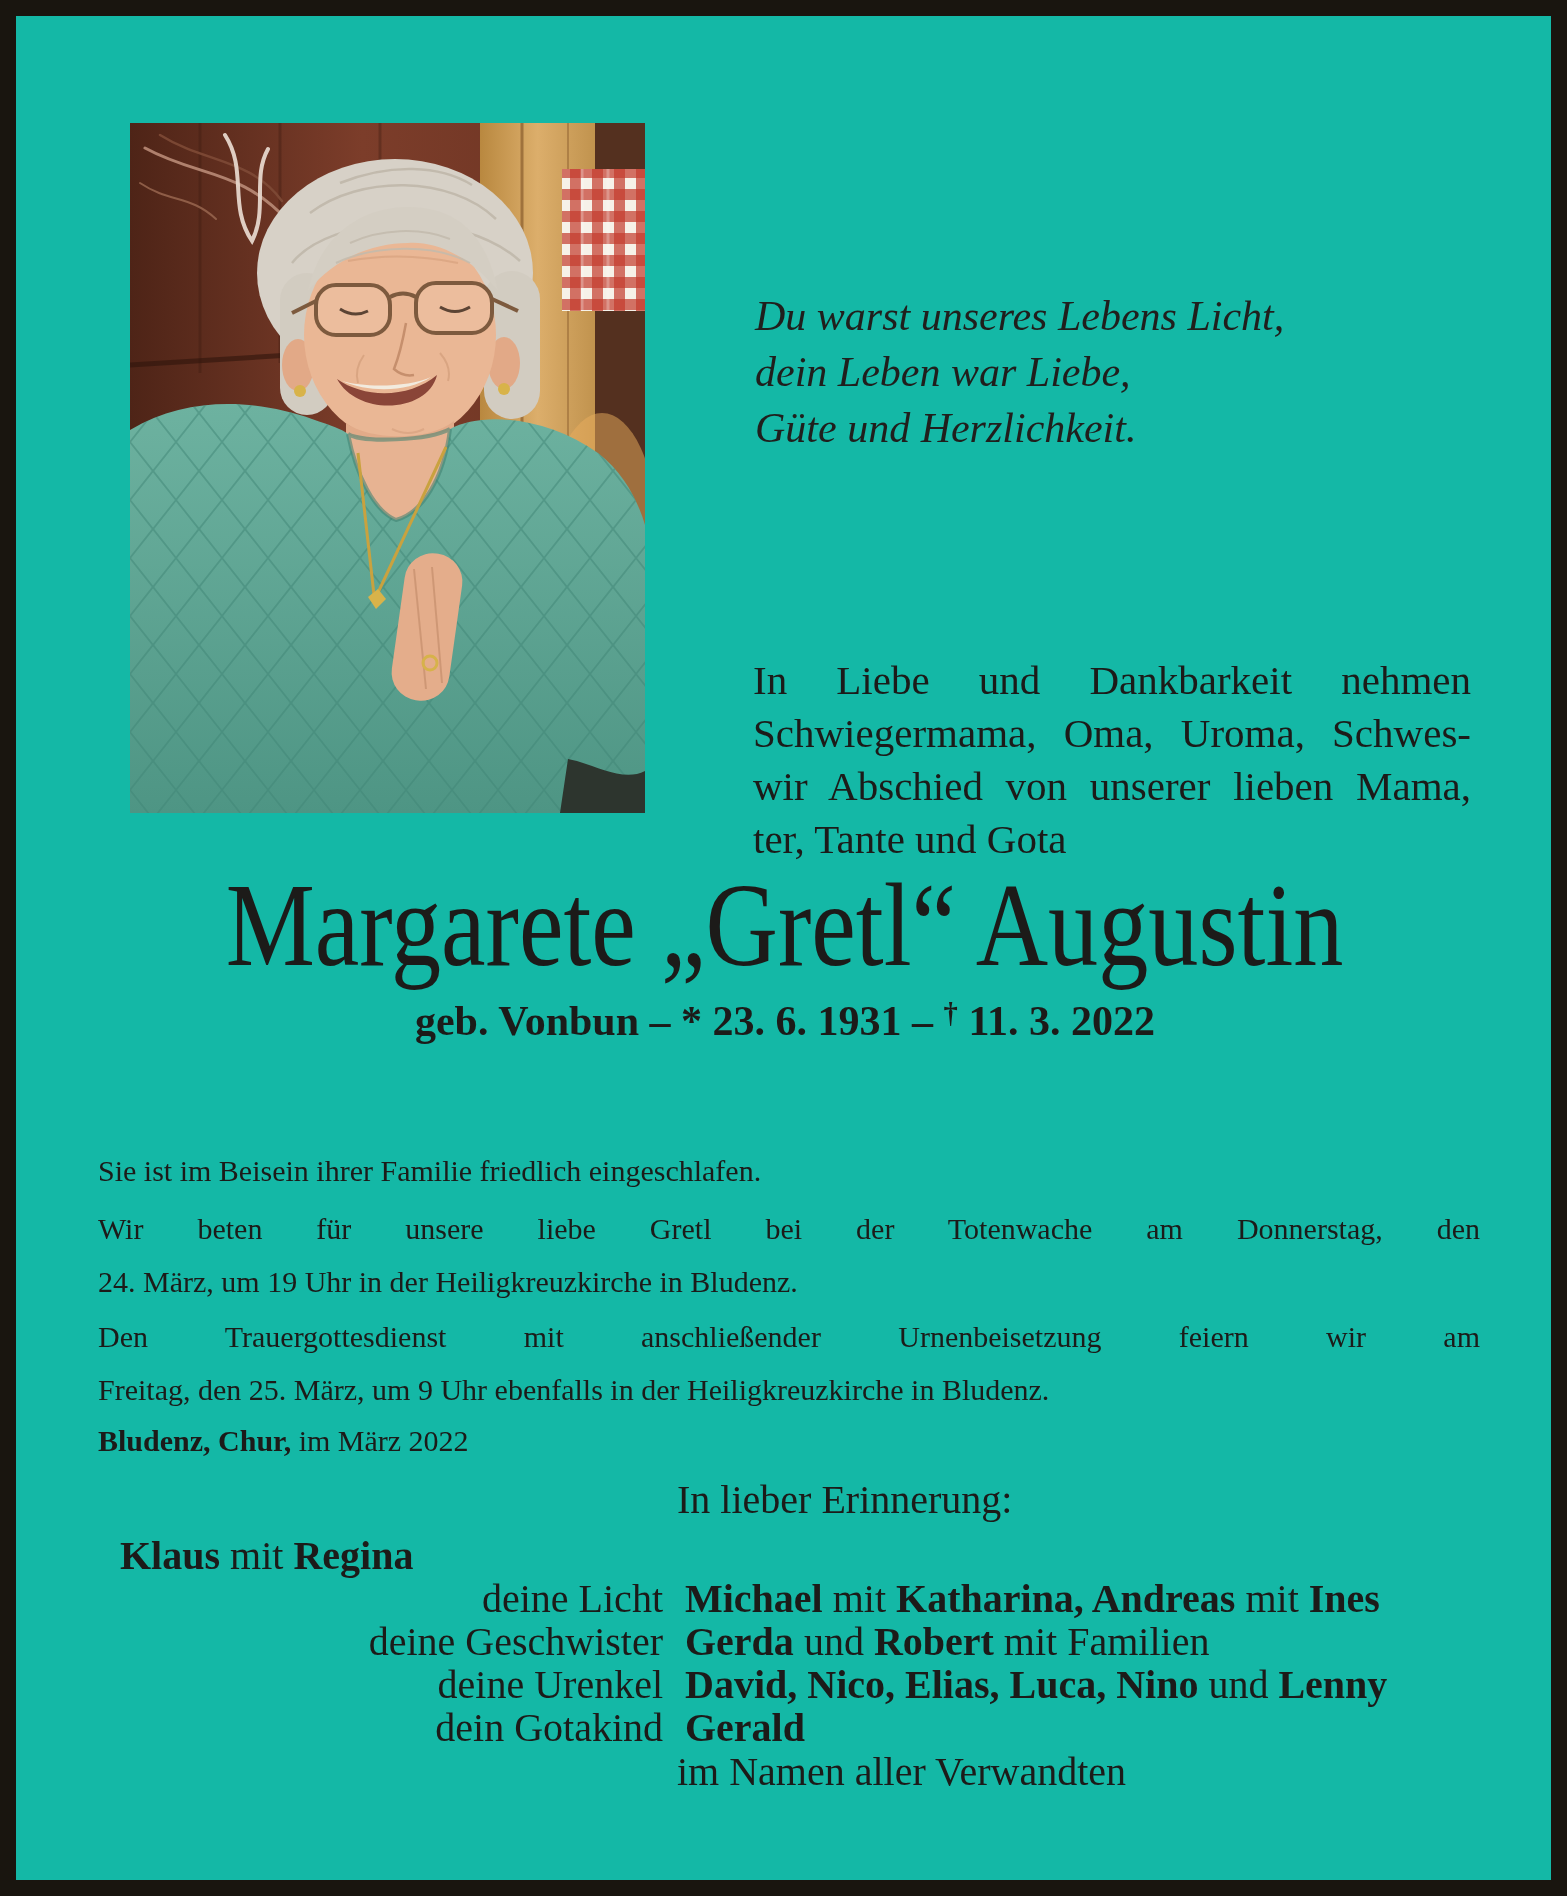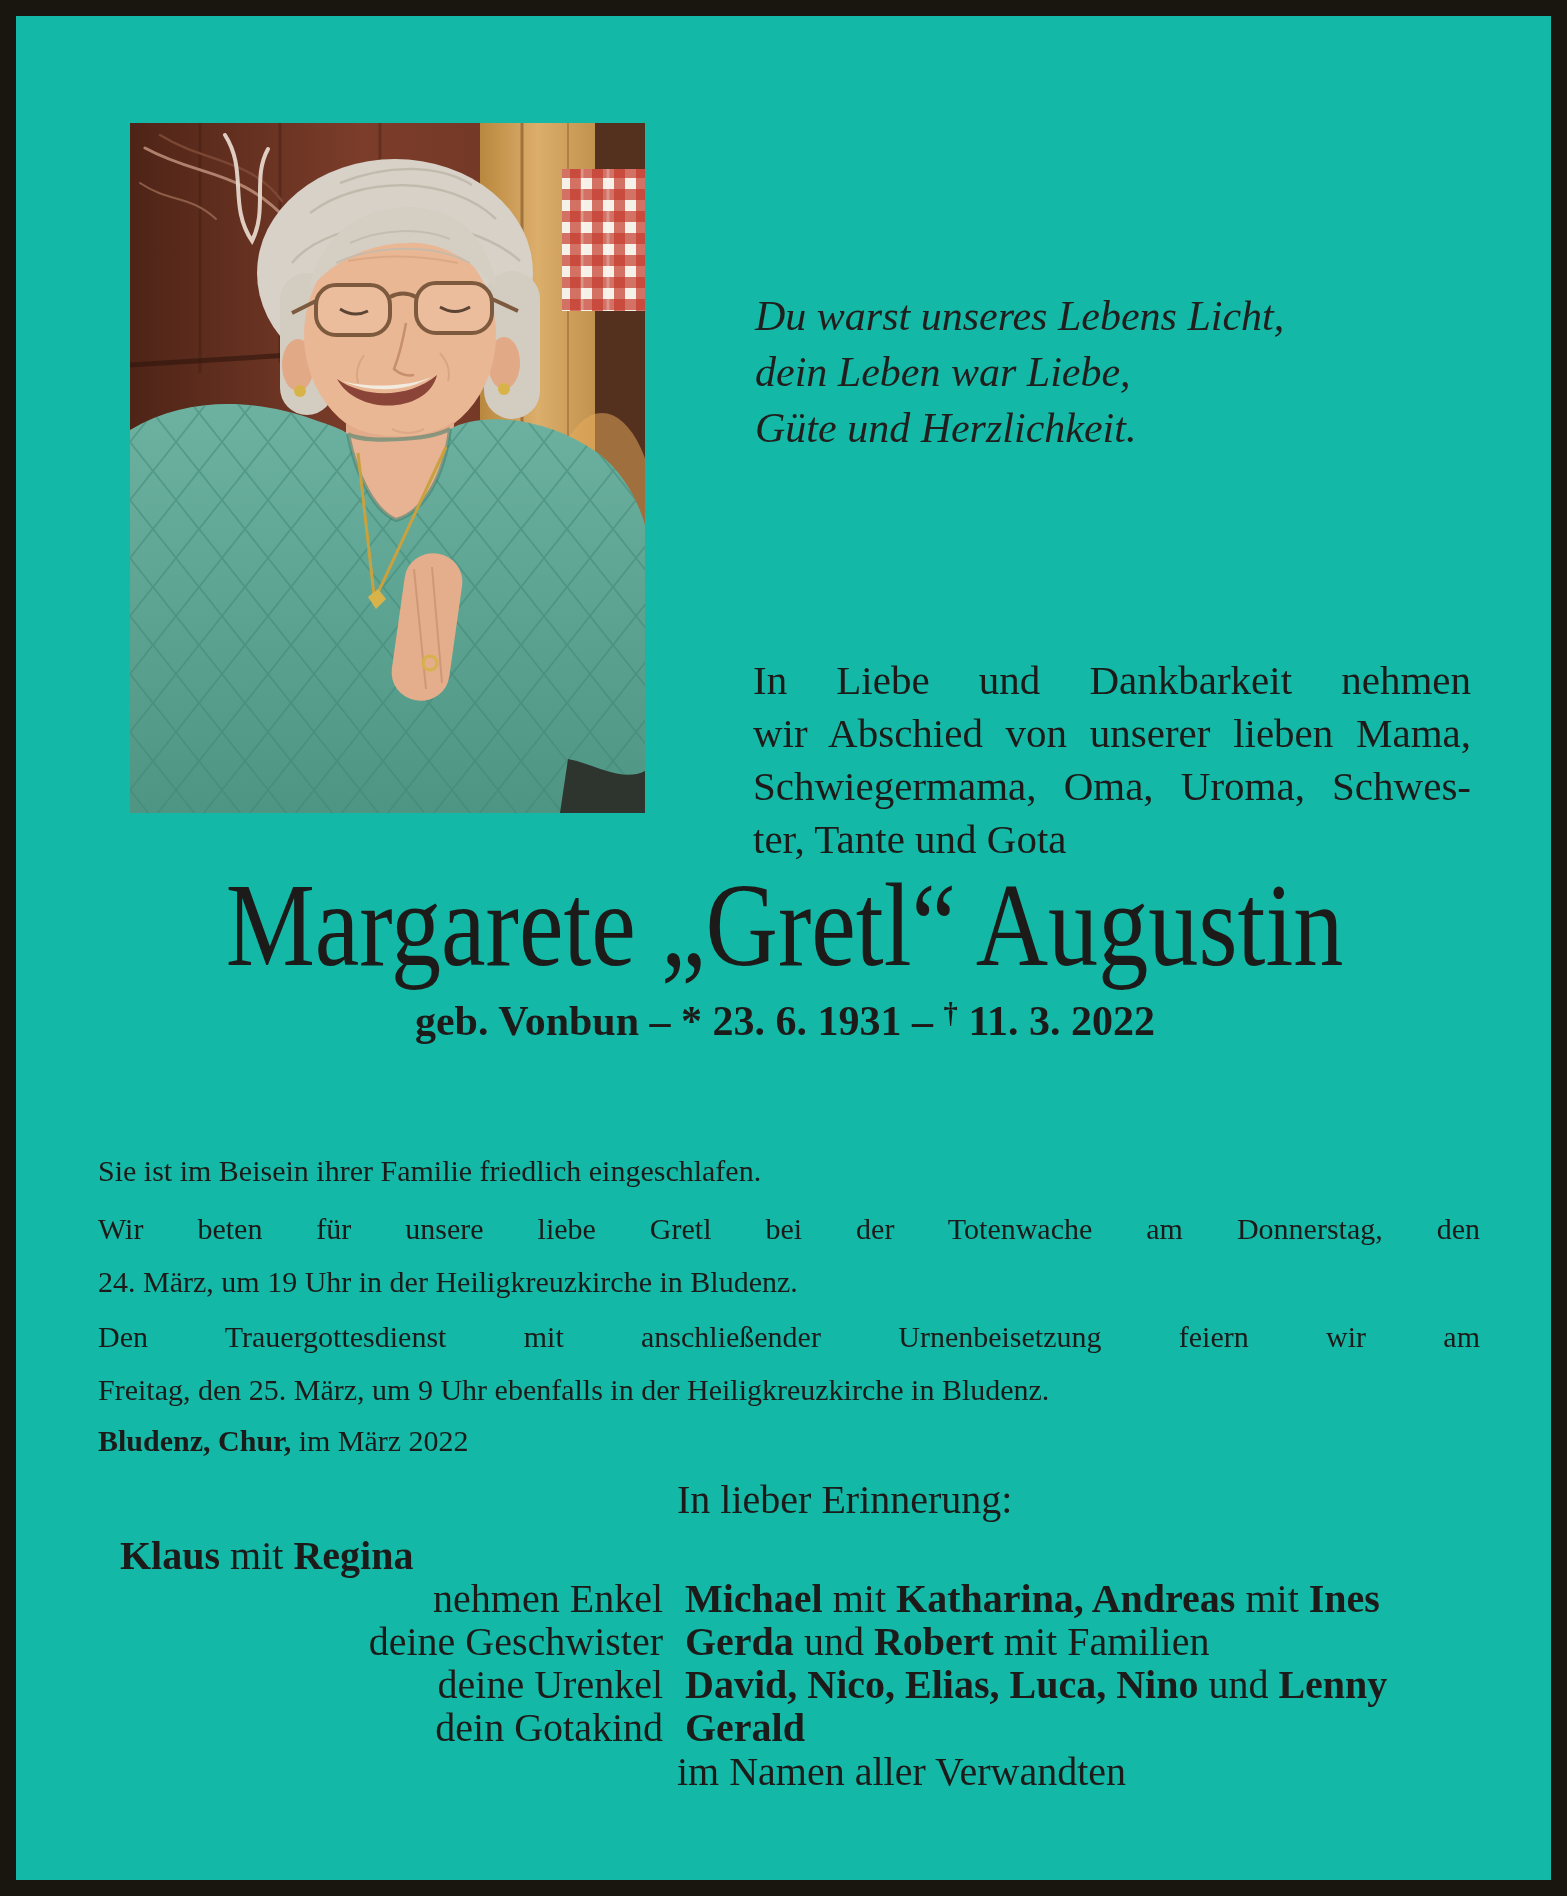--- a/index.html
+++ b/index.html
@@ -204,22 +204,22 @@
   </div>
 
   <div class="quote">
     <div>Du warst unseres Lebens Licht,</div>
     <div>dein Leben war Liebe,</div>
     <div>Güte und Herzlichkeit.</div>
   </div>
 
   <div class="intro">
     <div class="jl">In Liebe und Dankbarkeit nehmen</div>
+    <div class="jl">Schwiegermama, Oma, Uroma, Schwes-</div>
     <div class="jl">wir Abschied von unserer lieben Mama,</div>
-    <div class="jl">Schwiegermama, Oma, Uroma, Schwes-</div>
     <div>ter, Tante und Gota</div>
   </div>
 
   <div class="name">
     <span class="name-inner">Margarete „Gretl“ Augustin</span>
   </div>
   <div class="dates">
     <span>geb. Vonbun – * 23. 6. 1931 – </span><span class="dagger">†</span><span> 11. 3. 2022</span>
   </div>
 
@@ -238,21 +238,21 @@
   <div class="bodytext p4">
     <span class="b">Bludenz, Chur,</span><span> im März 2022</span>
   </div>
 
   <div class="mem-heading">In lieber Erinnerung:</div>
   <div class="mem-rows">
       <div class="mem-row">
         <div class="mem-value"><span class="b">Klaus</span><span> mit </span><span class="b">Regina</span></div>
       </div>
       <div class="mem-row">
-        <div class="mem-label">nehmen Enkel</div>
+        <div class="mem-label">deine Licht</div>
         <div class="mem-value"><span class="b">Michael</span><span> mit </span><span class="b">Katharina, Andreas</span><span> mit </span><span class="b">Ines</span></div>
       </div>
       <div class="mem-row">
         <div class="mem-label">deine Geschwister</div>
         <div class="mem-value"><span class="b">Gerda</span><span> und </span><span class="b">Robert</span><span> mit Familien</span></div>
       </div>
       <div class="mem-row">
         <div class="mem-label">deine Urenkel</div>
         <div class="mem-value"><span class="b">David, Nico, Elias, Luca, Nino</span><span> und </span><span class="b">Lenny</span></div>
       </div>

